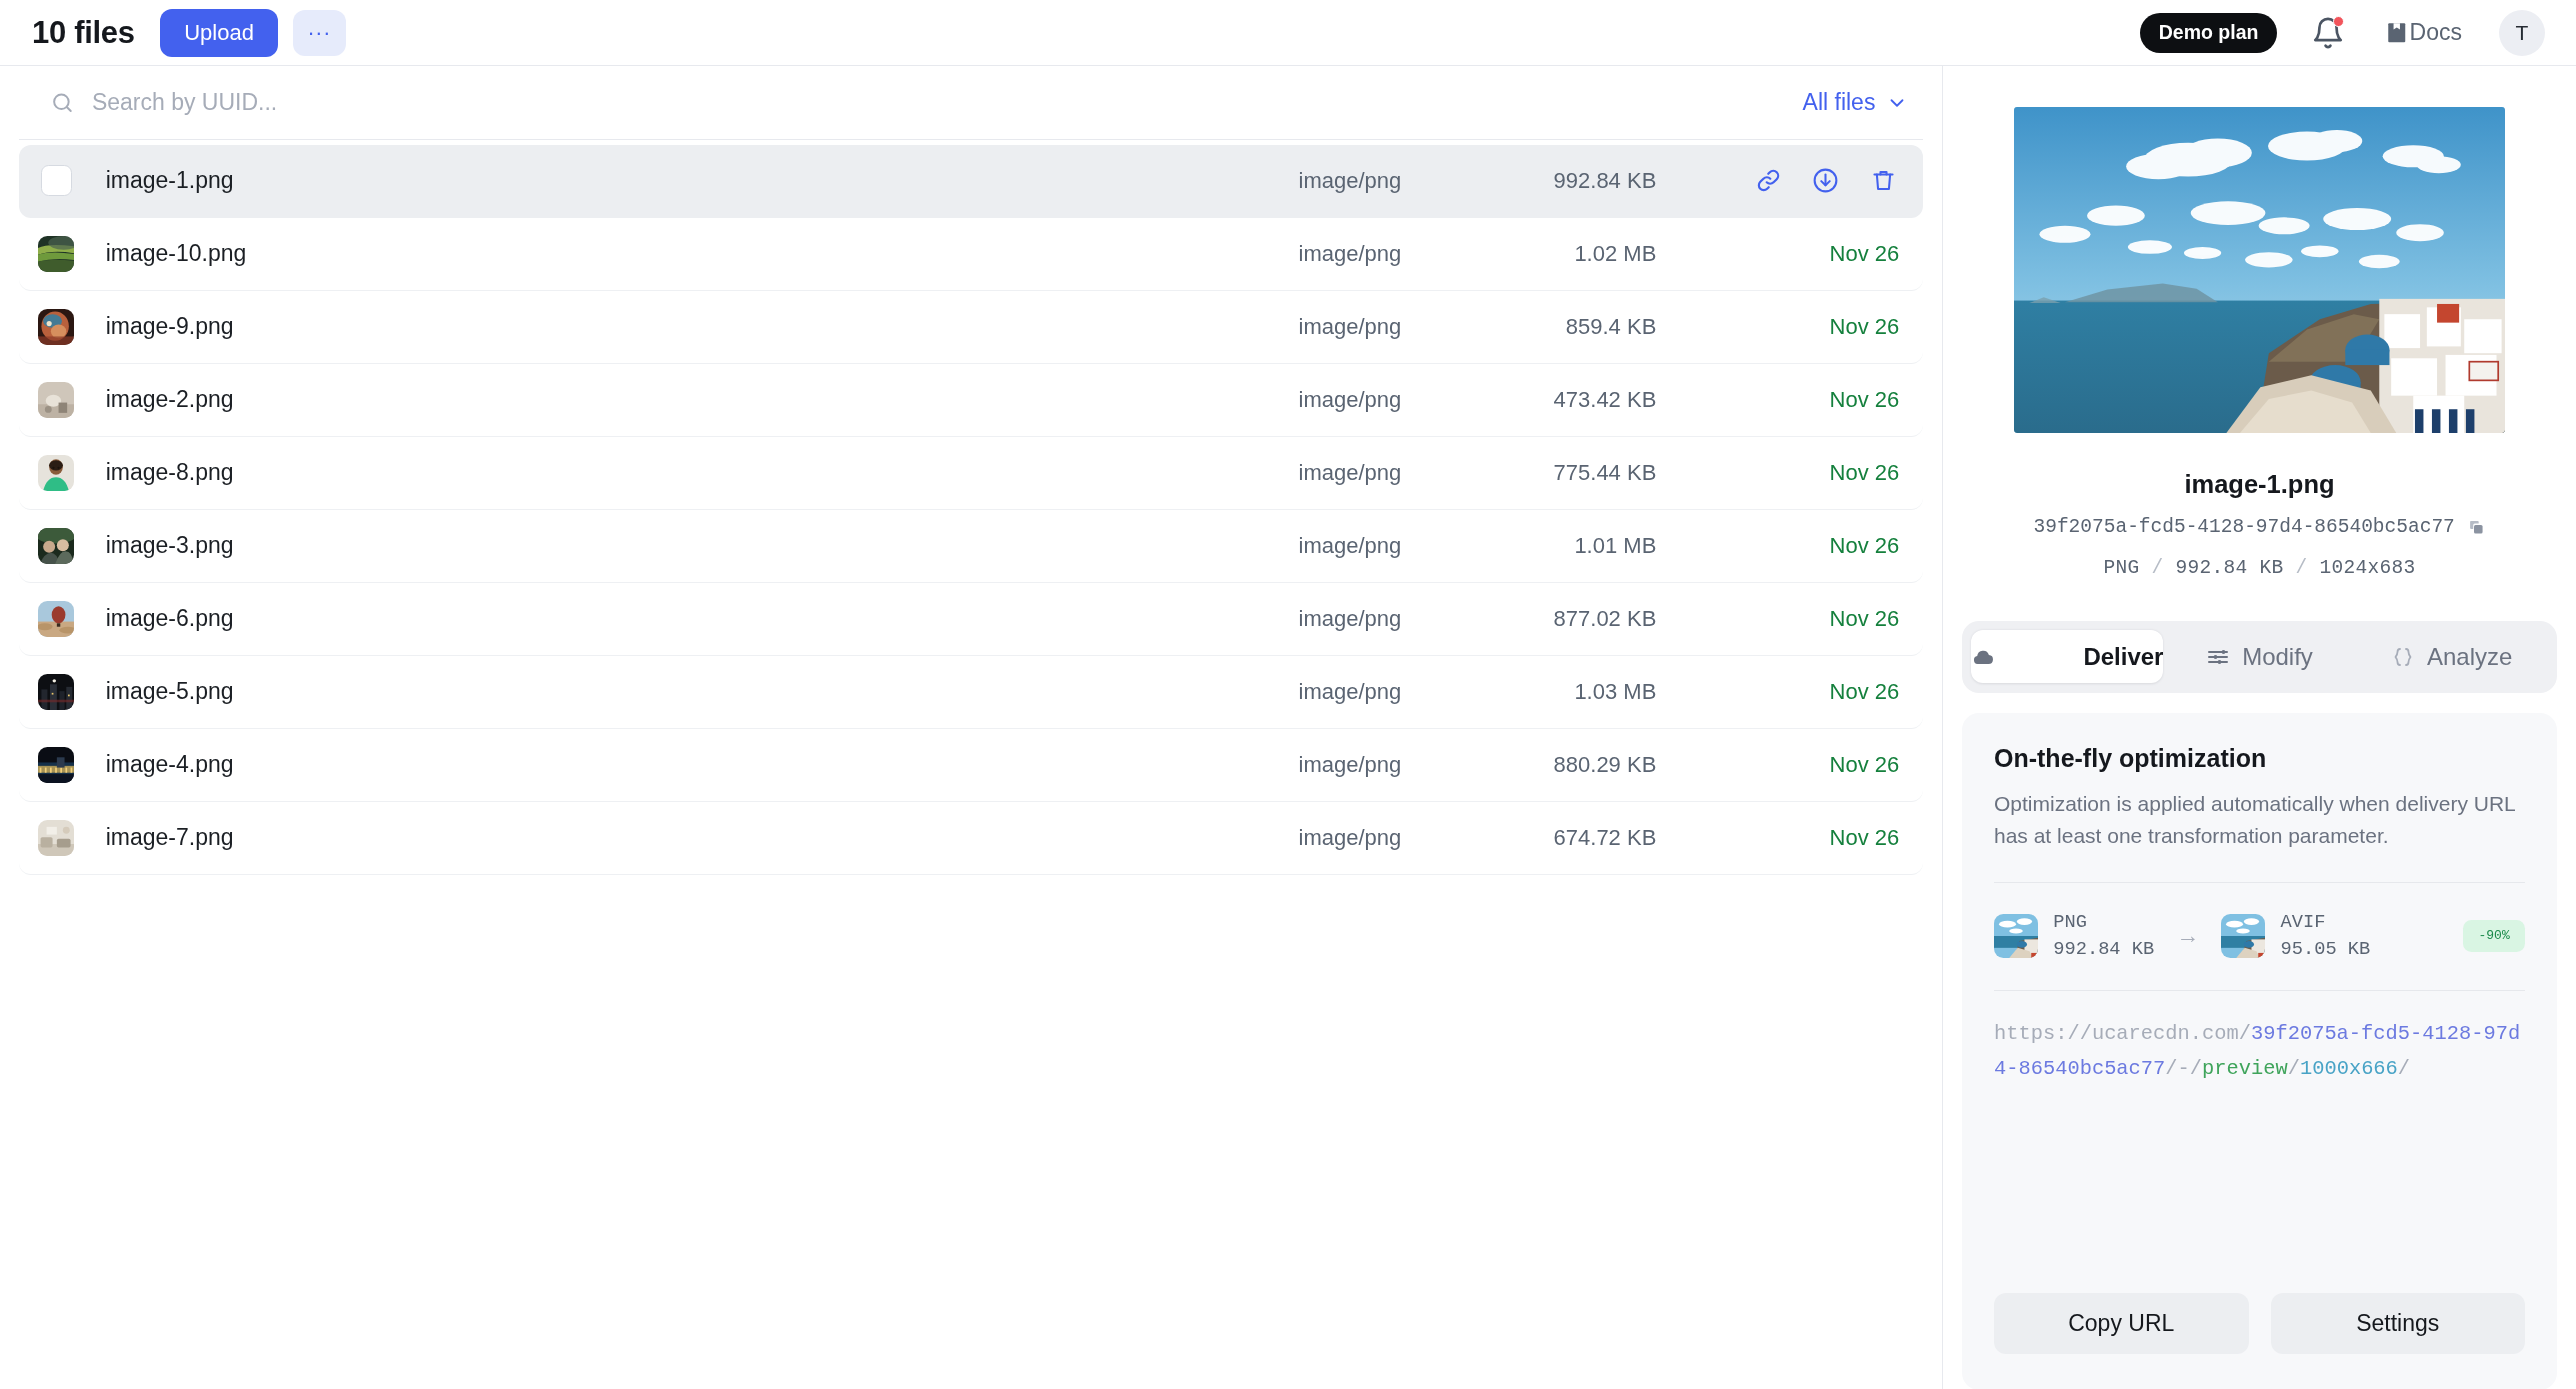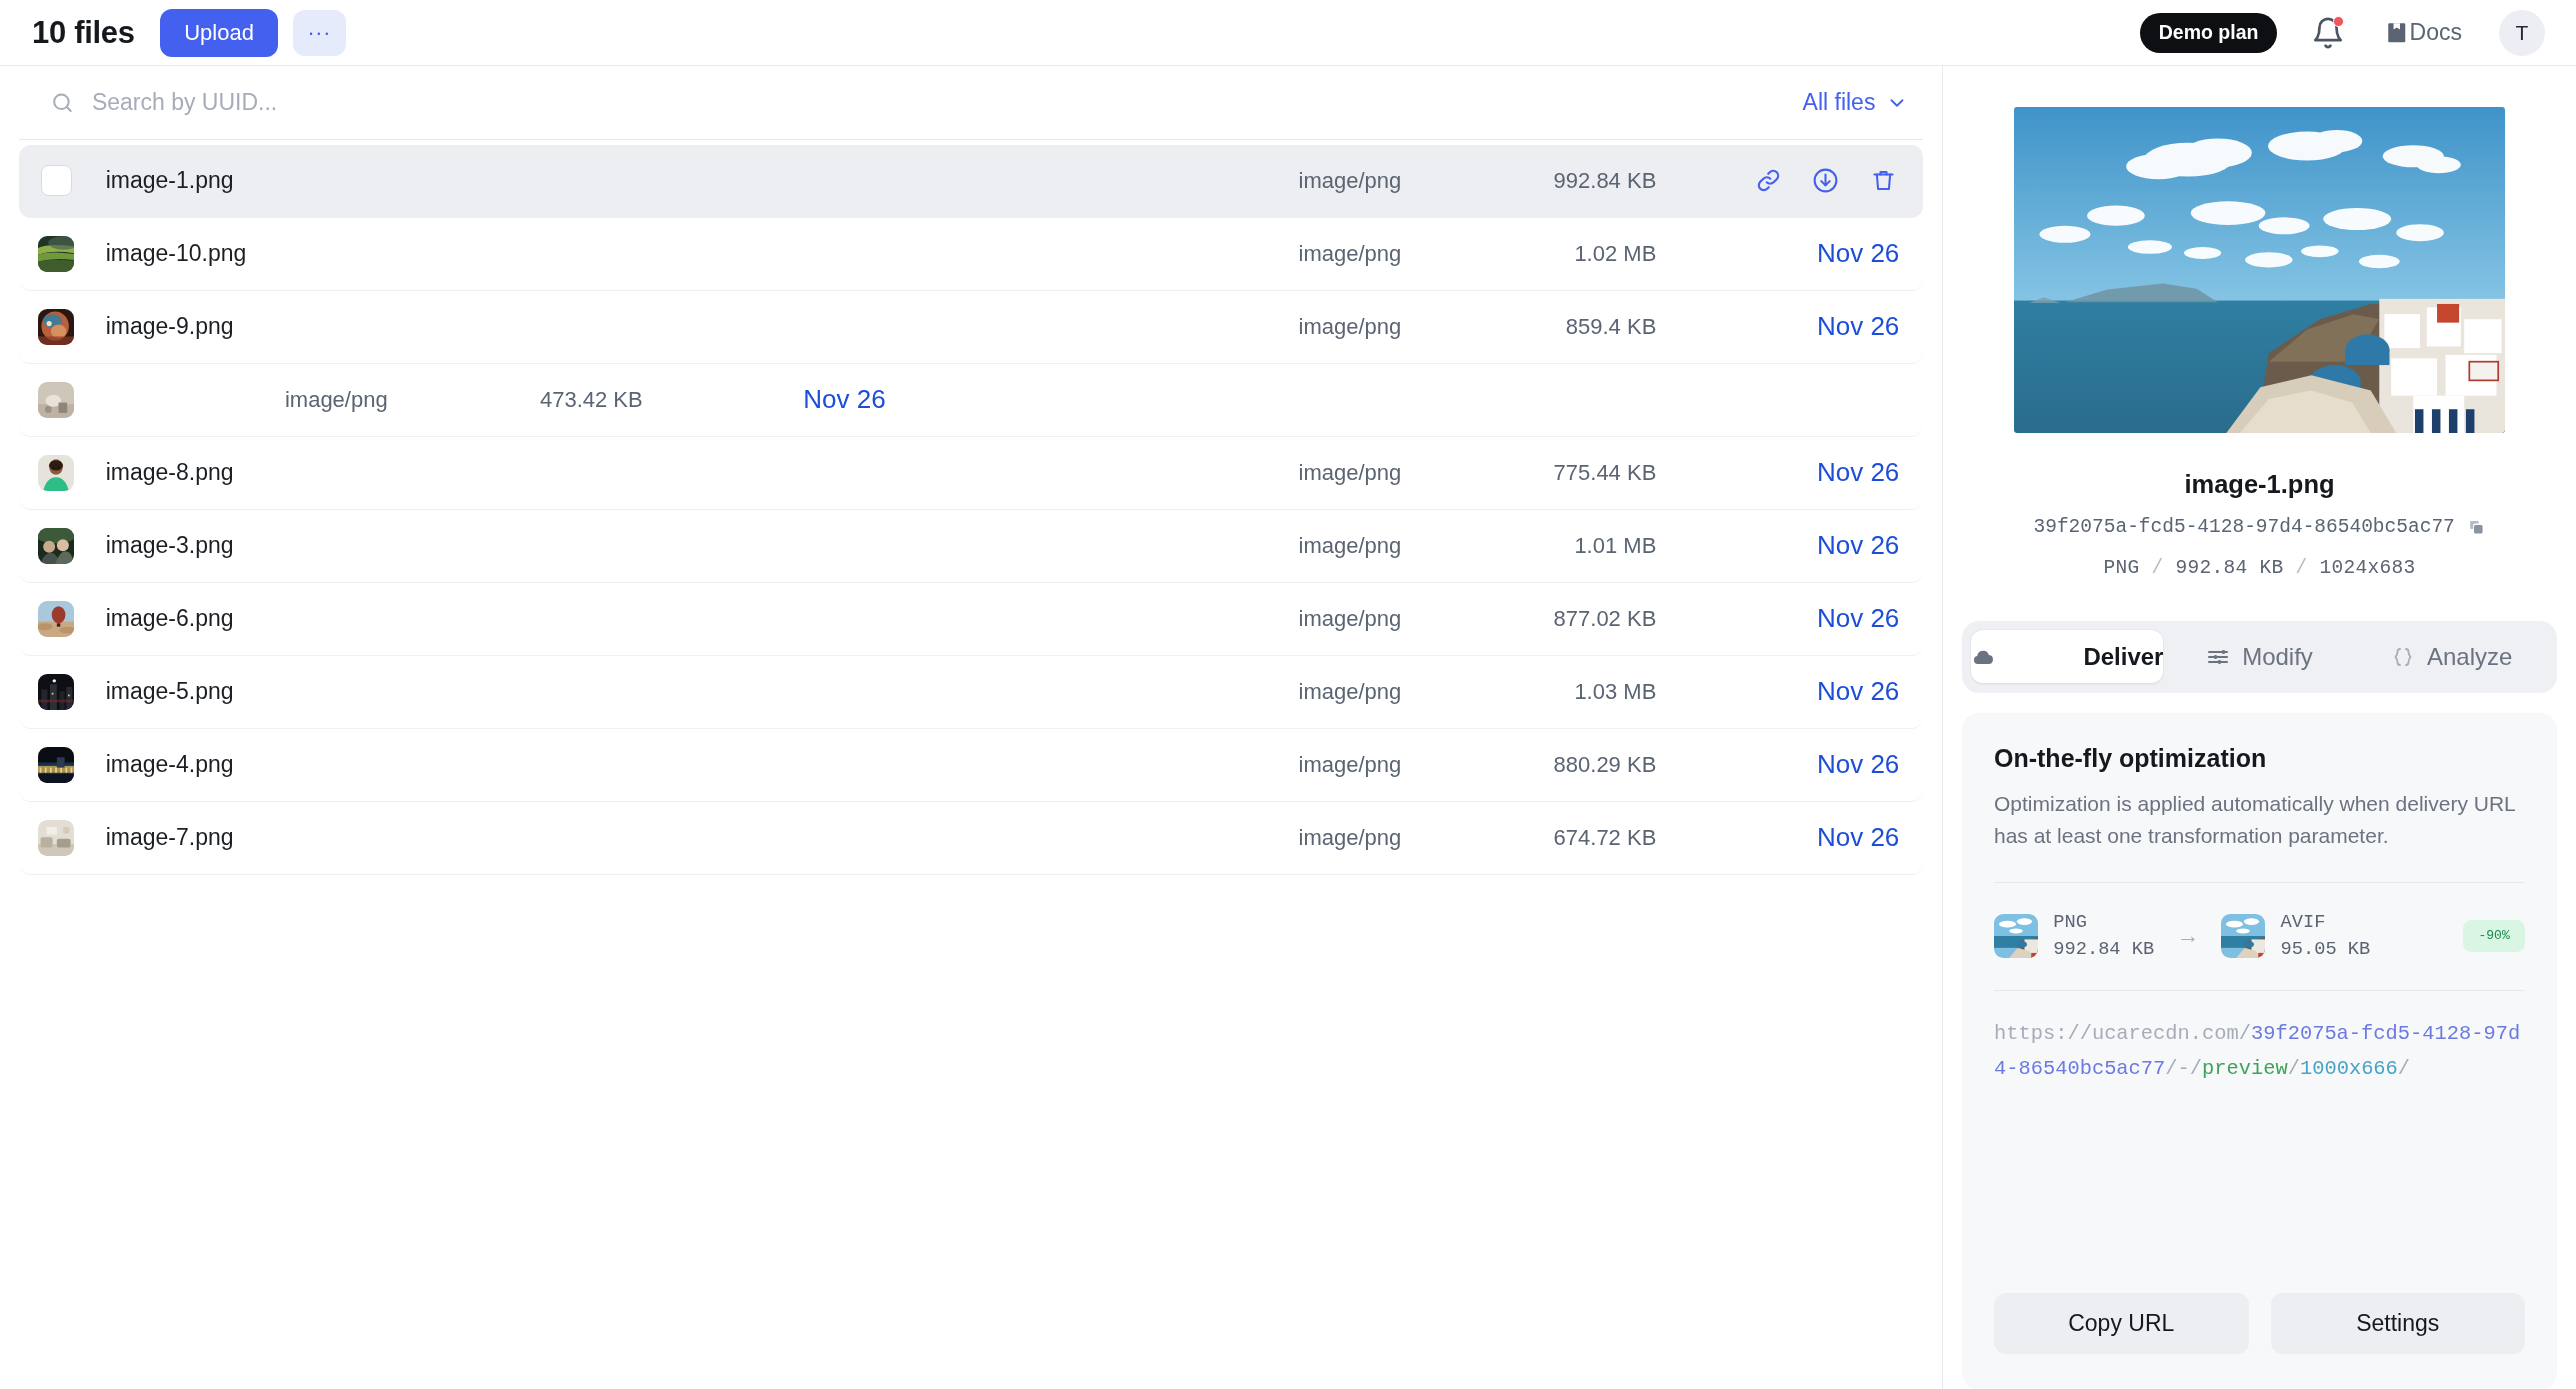--- a/index.html
+++ b/index.html
@@ -97,21 +97,21 @@
   .row.selected { background: #eceef1; border-bottom-color: transparent; }
   .row .cell-thumb { width: 51px; flex: 0 0 51px; display: flex; align-items: center; justify-content: center; }
   .thumb { width: 36px; height: 36px; border-radius: 9.3px; overflow: hidden; }
   .chk {
     width: 31px; height: 31px; border-radius: 7.6px;
     background: #fff; border: 0.8px solid #d6dae1; cursor: pointer;
   }
   .cell-name { flex: 1; padding-left: 24px; font-size: 23px; color: #1b1f24; }
   .cell-type { width: 306px; flex: 0 0 306px; text-align: right; font-size: 22px; color: #5a6472; }
   .cell-size { width: 255px; flex: 0 0 255px; text-align: right; font-size: 22px; color: #5a6472; }
-  .cell-date { width: 255px; flex: 0 0 255px; text-align: right; font-size: 26px; color: #1d4ed8; padding-right: 12px; }
+  .cell-date { width: 255px; flex: 0 0 255px; text-align: right; font-size: 22px; color: #15803d; padding-right: 12px; }
   .cell-actions { width: 255px; flex: 0 0 255px; display: flex; align-items: center; justify-content: flex-end; gap: 25.5px; padding-right: 12px; }
   .act { cursor: pointer; display: flex; align-items: center; justify-content: center; width: 32px; height: 32px; }
 
   
   .right { flex: 1; background: #fff; display: flex; flex-direction: column; align-items: center; padding: 41px 36px 0 36px; min-width: 0; }
   .preview {
     width: 491px; height: 326px; border-radius: 3.4px;
     overflow: hidden; flex: 0 0 326px;
     background: #9ec8e3;
   }
@@ -304,20 +304,21 @@
             <div class="row">
               <div class="cell-thumb">
                 <div class="thumb"><svg width="36" height="36" viewBox="0 0 42 42">
                     <rect width="42" height="42" fill="#cfc6ba"></rect>
                     <rect y="26" width="42" height="16" fill="#bdb2a4"></rect>
                     <ellipse cx="18" cy="22" rx="9" ry="7" fill="#e8e2d8"></ellipse>
                     <rect x="24" y="24" width="10" height="12" fill="#8e8477"></rect>
                     <circle cx="12" cy="32" r="4" fill="#9b9184"></circle>
                   </svg></div>
               </div>
+              <div class="cell-name">image-2.png</div>
               <div class="cell-type">image/png</div>
               <div class="cell-size">473.42 KB</div>
               <div class="cell-date">Nov 26</div>
             </div>
             <div class="row">
               <div class="cell-thumb">
                 <div class="thumb"><svg width="36" height="36" viewBox="0 0 42 42">
                     <rect width="42" height="42" fill="#e6e3dc"></rect>
                     <ellipse cx="21" cy="14" rx="8" ry="9" fill="#8a5c3b"></ellipse>
                     <path d="M6 42 q4 -16 15 -16 q11 0 15 16 Z" fill="#2fbd86"></path>

